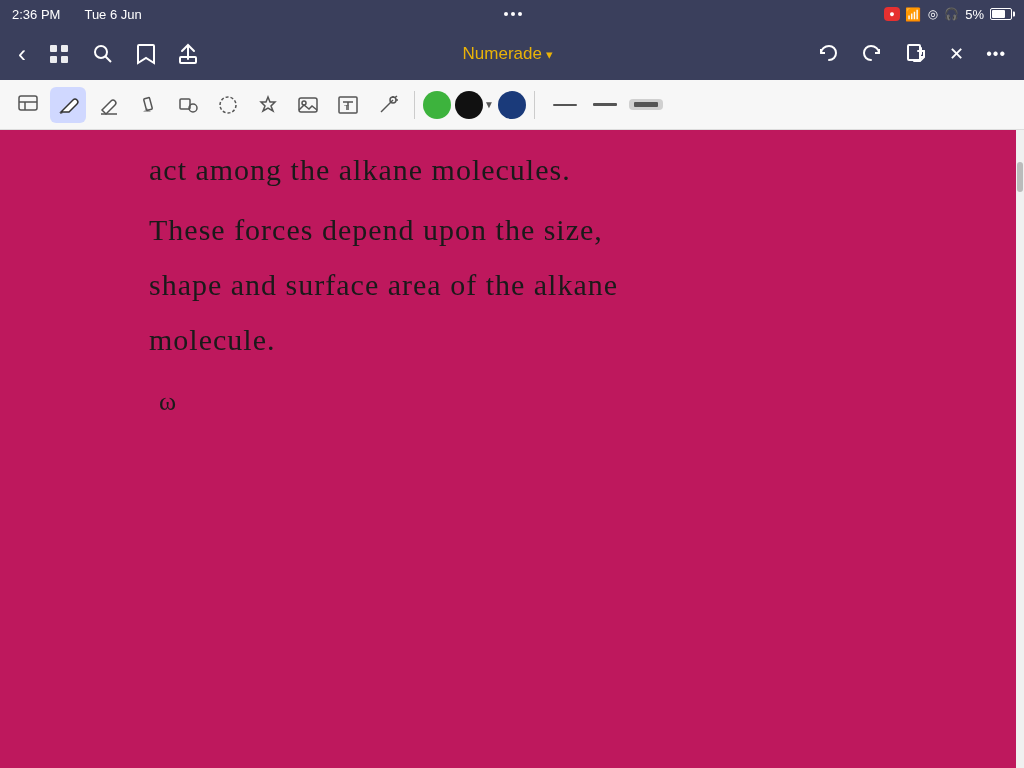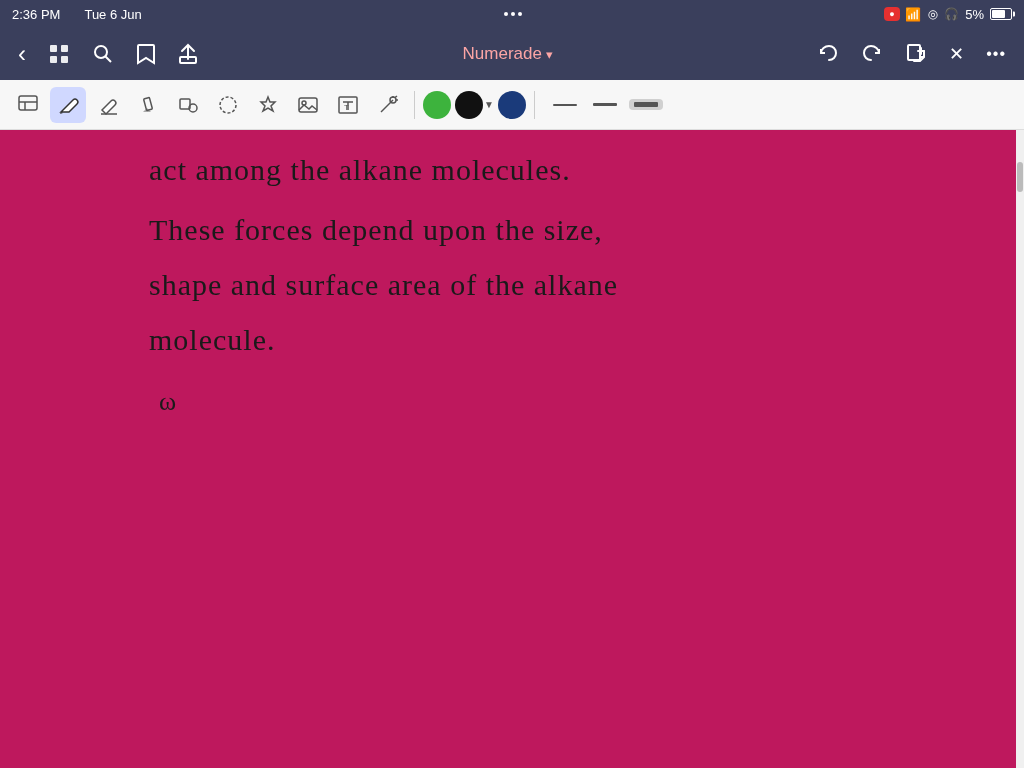--- a/index.html
+++ b/index.html
@@ -60,21 +60,21 @@
     .nav-icon {
       color: white;
       font-size: 20px;
       cursor: pointer;
       padding: 4px 6px;
       display: flex; align-items: center; justify-content: center;
       border-radius: 6px;
     }
     .nav-spacer { flex: 1; }
     .nav-title {
-      color: #fca5a5;
+      color: #eab308;
       font-size: 17px;
       font-weight: 500;
       display: flex; align-items: center; gap: 4px;
     }
     .nav-title-chevron { font-size: 13px; }
     .nav-title-group { display: flex; align-items: center; gap: 4px; }
 
     
     #toolbar {
       width: 100%;

